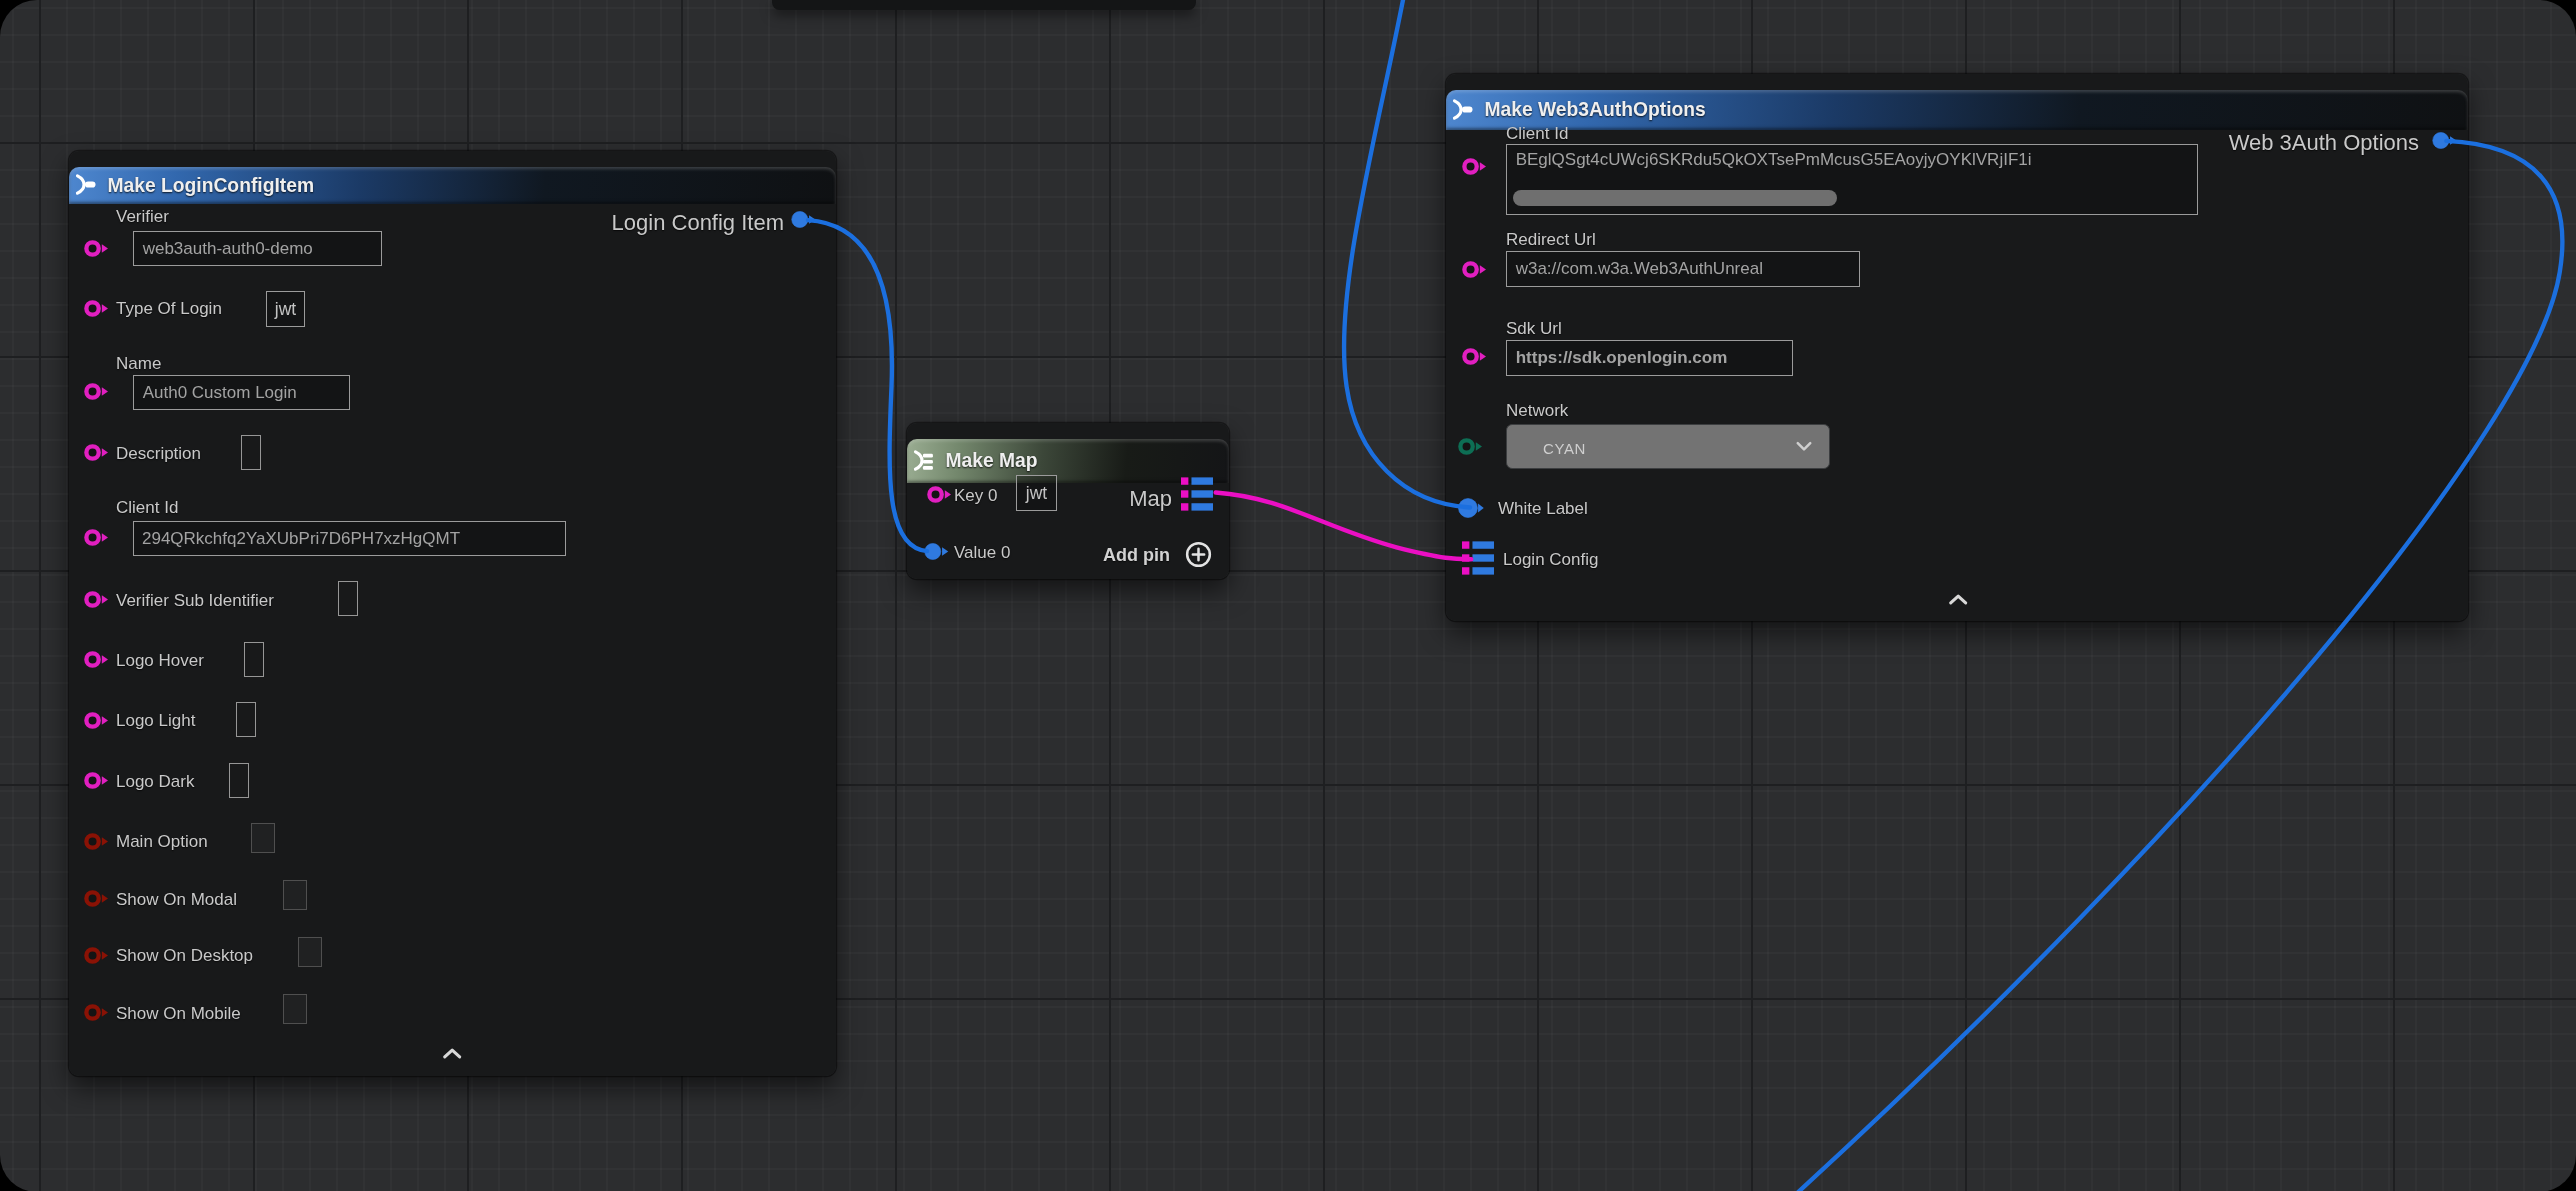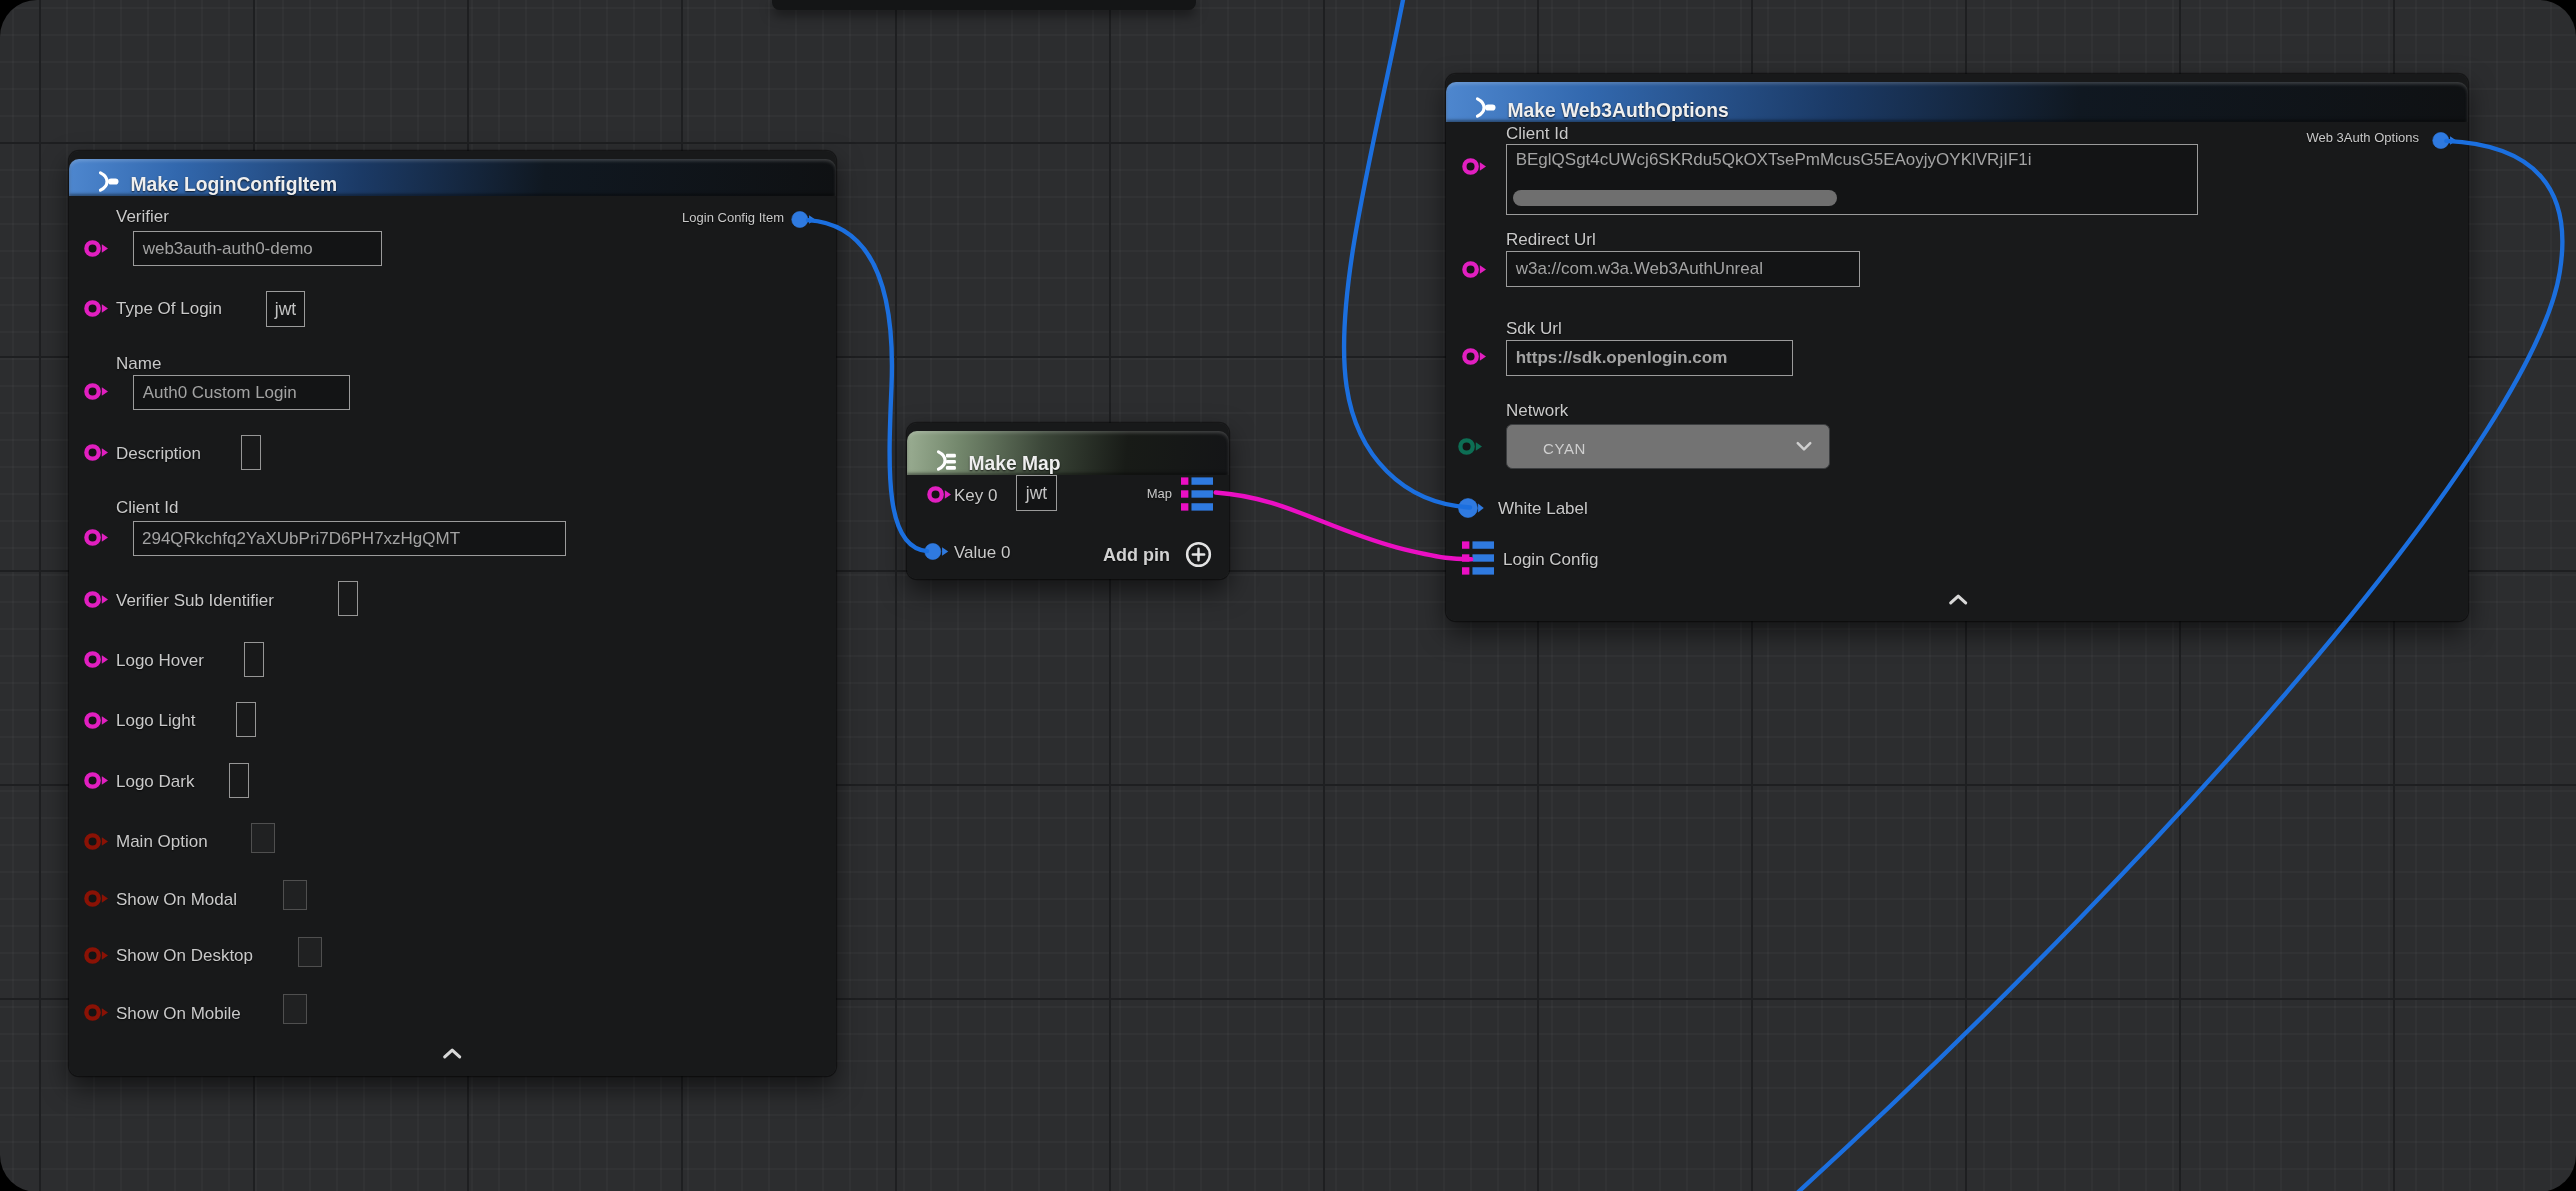--- a/index.html
+++ b/index.html
@@ -15,29 +15,29 @@
     background-size:214px 214px,214px 214px,27px 27px,27px 27px;
     background-position:39px 142px,39px 142px,12.5px 7.5px,12.5px 7.5px;
     font-family:"Liberation Sans", sans-serif;
   }
   .node{
     position:absolute;background:rgba(24,25,26,0.97);
     border-radius:10px;z-index:10;
     box-shadow:0 11.2px 26px rgba(0,0,0,0.55), 0 0 0 1.2px rgba(0,0,0,0.45);
   }
   .hdr{
-    position:absolute;left:0;top:8px;right:0;display:flex;align-items:flex-end;
-    gap:10px;padding-left:24px;border-radius:10px 10px 0 0;
+    position:absolute;left:0;top:16px;right:0;display:flex;align-items:center;
+    gap:10px;padding-left:1px;border-radius:10px 10px 0 0;
     box-shadow:inset 0 1.9px 3.7px rgba(255,255,255,0.20), inset 0 -1.9px 3.1px rgba(0,0,0,0.45);
   }
   .hdr.blue{background:linear-gradient(95deg,#4e87cf 0%,#3268ae 14%,#1b3a66 38%,#101821 62%,#0f1113 100%);}
   .hdr.green{background:linear-gradient(95deg,#9aad92 0%,#74886d 16%,#3c4739 42%,#181b17 68%,#141517 100%);}
   .hdr .title{font-size:19.3px;font-weight:bold;color:#efefef;text-shadow:0 1.2px 1.9px rgba(0,0,0,0.8);white-space:nowrap;}
   .lbl{position:absolute;font-size:17px;color:#c9c9c9;white-space:nowrap;text-shadow:0 1.2px 1.2px rgba(0,0,0,0.7);}
-  .rlbl{position:absolute;font-size:13px;color:#c9c9c9;white-space:nowrap;text-shadow:0 1.2px 1.2px rgba(0,0,0,0.7);text-align:right;}
+  .rlbl{position:absolute;font-size:22px;color:#c9c9c9;white-space:nowrap;text-shadow:0 1.2px 1.2px rgba(0,0,0,0.7);text-align:right;}
   .field{
     position:absolute;border:1.9px solid #9b9b9b;background:rgba(10,10,10,0.30);
     color:#a3a3a3;font-size:17px;padding:0 8.7px;white-space:nowrap;overflow:hidden;
     display:flex;align-items:center;box-sizing:border-box;
   }
   .valbox{
     position:absolute;border:1.9px solid #9b9b9b;background:rgba(10,10,10,0.30);
     color:#c3c3c3;font-size:17.5px;display:flex;align-items:center;justify-content:center;
     box-sizing:border-box;
   }

